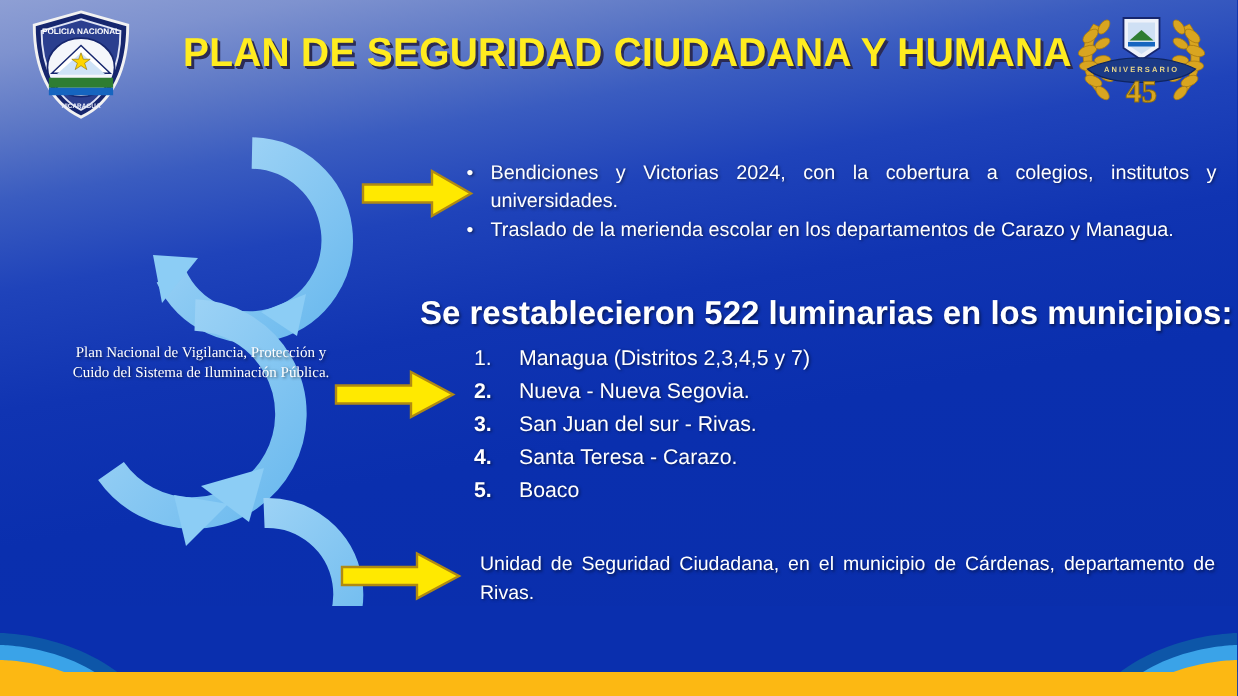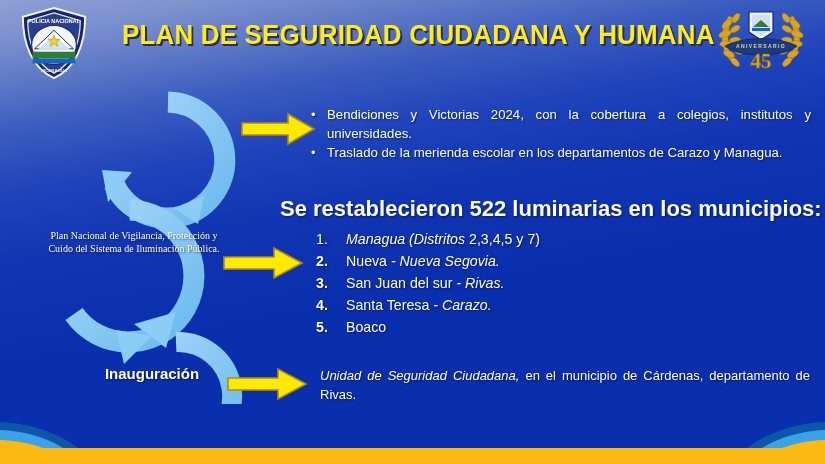--- a/index.html
+++ b/index.html
@@ -32,21 +32,21 @@
     text-shadow:1px 1px 2px rgba(0,0,0,.55);
   }
   #lbl1{left:118px;top:113px;width:112px;font-size:15px;font-weight:bold;}
   #lbl2{left:48px;top:230px;width:172px;font-size:10px;font-weight:normal;line-height:1.28;font-family:Liberation Serif, serif;}
   #lbl3{left:82px;top:365px;width:140px;font-size:15px;font-weight:bold;}
   
   .arrow{position:absolute;}
   
   .txt{position:absolute;color:#fff;text-shadow:1px 1px 2px rgba(0,0,0,.5);}
   .b{font-weight:normal;}
-  .n{font-weight:normal;font-style:italic;}
+  .n{font-weight:normal;}
   #block1{left:311px;top:106px;width:500px;font-size:13.2px;line-height:1.42;}
   #block1 .li{display:flex;margin-bottom:1px;}
   #block1 .bullet{width:16px;flex:0 0 16px;font-size:13px;line-height:1.42;}
   #block1 .ltext{flex:1;text-align:justify;font-weight:normal;}
   #heading{
     left:280px;top:196px;width:530px;font-size:22px;font-weight:bold;
     text-align:left;white-space:nowrap;
   }
   #list{left:316px;top:228px;width:420px;font-size:14.2px;line-height:1.55;}
   #list .row{display:flex;}
@@ -144,21 +144,20 @@
       <linearGradient id="rg3" x1="0" y1="0" x2="1" y2="1">
         <stop offset="0" stop-color="#a8d8f7"></stop>
           <stop offset="1" stop-color="#6ab9ee"></stop>
       </linearGradient>
     </defs>
     <path d="M86 12 A54 54 0 1 1 38 86" fill="none" stroke="url(#rg3)" stroke-width="20" stroke-linecap="butt"></path>
     <polygon points="26 0 62 6 34 34" fill="#8ccdf5"></polygon>
   </svg>
 
   <div class="node-label" id="lbl2">Plan Nacional de Vigilancia, Protección y Cuido del Sistema de Iluminación Pública.</div>
-  <div class="node-label" id="lbl3">Inauguración</div>
 
   <svg class="arrow" style="left:240px;top:112px;width:76px;height:34px;" viewBox="0 0 76 34">
     <polygon points="2,11 48,11 48,2 74,17 48,32 48,23 2,23" fill="#ffe900" stroke="#b08a12" stroke-width="1.6"></polygon>
   </svg>
   <svg class="arrow" style="left:222px;top:246px;width:82px;height:34px;" viewBox="0 0 82 34">
     <polygon points="2,11 52,11 52,2 80,17 52,32 52,23 2,23" fill="#ffe900" stroke="#b08a12" stroke-width="1.6"></polygon>
   </svg>
   <svg class="arrow" style="left:226px;top:367px;width:82px;height:34px;" viewBox="0 0 82 34">
     <polygon points="2,11 52,11 52,2 80,17 52,32 52,23 2,23" fill="#ffe900" stroke="#b08a12" stroke-width="1.6"></polygon>
   </svg>

